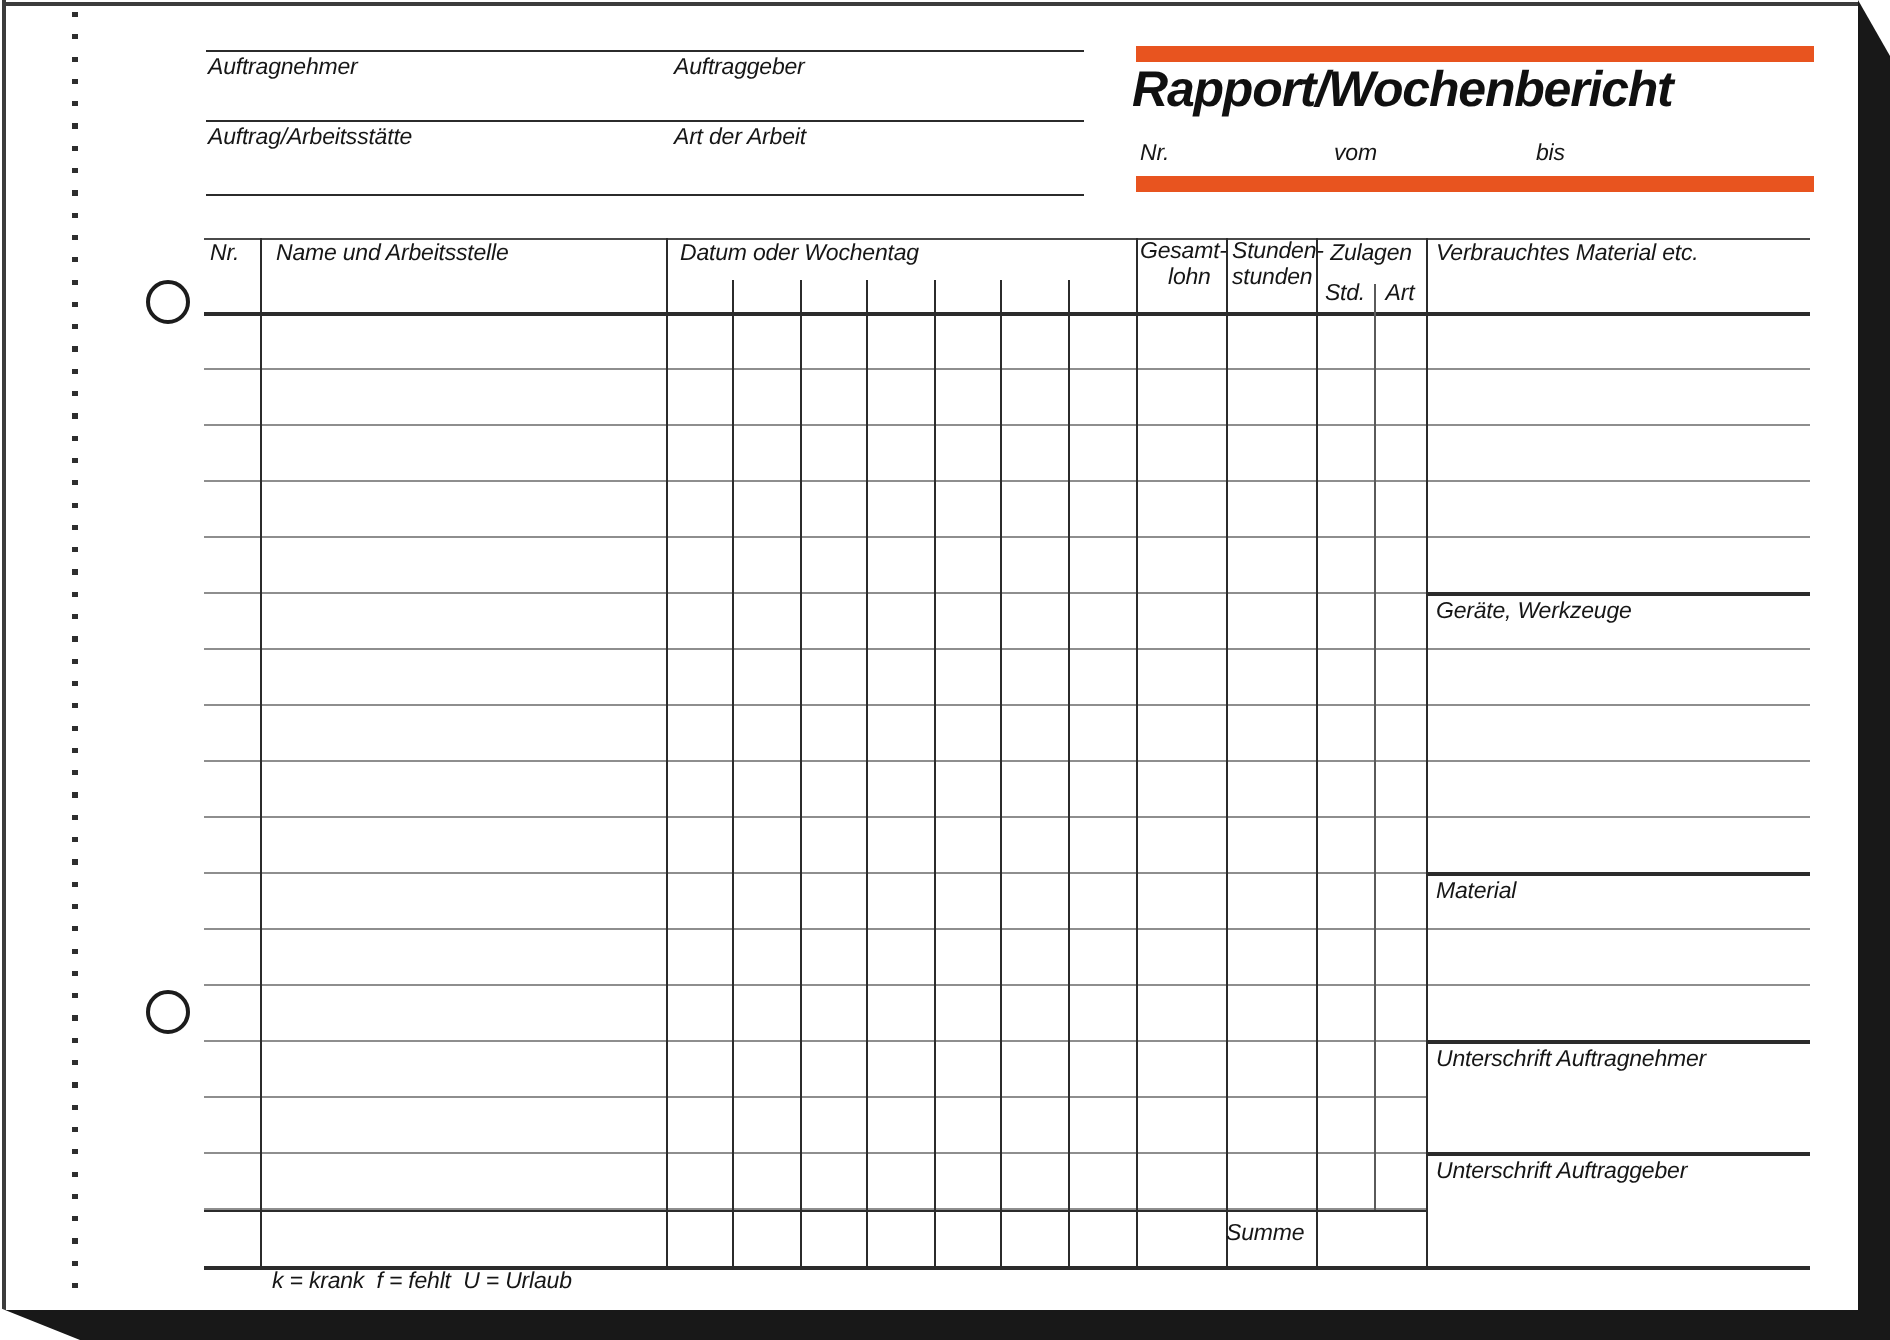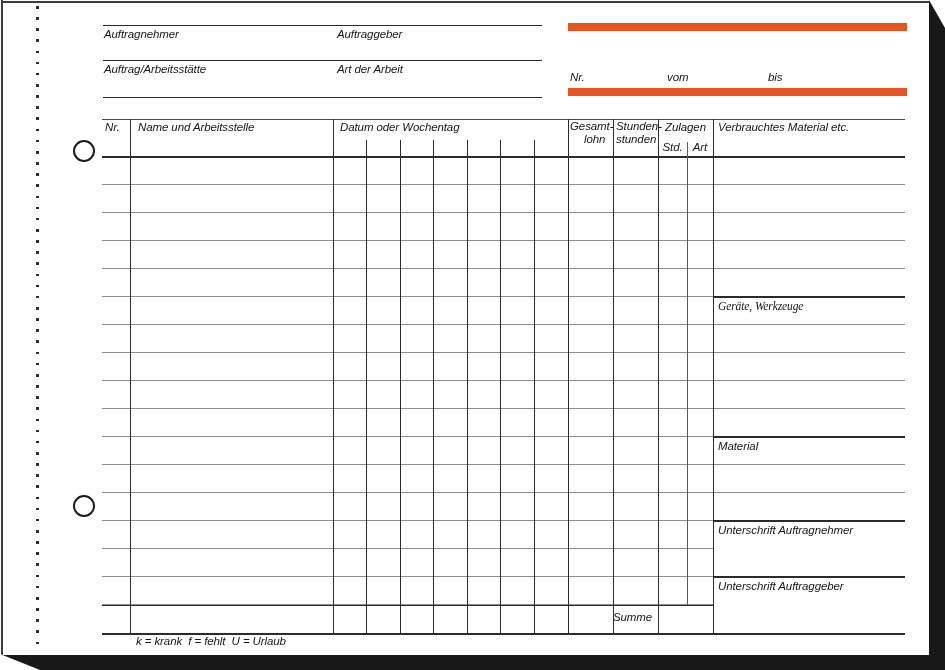--- a/index.html
+++ b/index.html
@@ -43,20 +43,21 @@
 
   <div class="hline" style="left:103px;top:24.5px;width:439px;"></div>
   <div class="lbl" style="left:104px;top:28px;">Auftragnehmer</div>
   <div class="lbl" style="left:337px;top:28px;">Auftraggeber</div>
   <div class="hline" style="left:103px;top:59.5px;width:439px;"></div>
   <div class="lbl" style="left:104px;top:63px;">Auftrag/Arbeitsstätte</div>
   <div class="lbl" style="left:337px;top:63px;">Art der Arbeit</div>
   <div class="hline" style="left:103px;top:96.5px;width:439px;"></div>
 
   <div class="accentbar" style="top:23px;"></div>
+  <div class="title">Rapport/Wochenbericht</div>
   <div class="lbl" style="left:570px;top:71px;">Nr.</div>
   <div class="lbl" style="left:667px;top:71px;">vom</div>
   <div class="lbl" style="left:768px;top:71px;">bis</div>
   <div class="accentbar" style="top:88px;"></div>
 
   <div class="hline thin" style="left:102px;top:118.5px;width:803px;"></div>
   <div class="hline" style="left:102px;top:156px;width:803px;height:2px;"></div>
   <div class="hline" style="left:102px;top:632.5px;width:803px;height:2px;"></div>
   <div class="hline" style="left:102px;top:604.5px;width:611px;height:1.8px;"></div>
 
@@ -95,21 +96,21 @@
   <div class="lbl" style="left:340px;top:121px;">Datum oder Wochentag</div>
   <div class="lbl" style="left:570px;top:120px;font-style:italic;">Gesamt-</div>
   <div class="lbl" style="left:570px;top:133px;padding-left:46px;">stunden</div>
   <div class="lbl" style="left:616px;top:120px;">Stunden-</div>
   <div class="lbl" style="left:584px;top:133px;">lohn</div>
   <div class="lbl c" style="left:658px;top:121px;width:55px;text-align:center;">Zulagen</div>
   <div class="lbl c" style="left:658px;top:141px;width:29px;">Std.</div>
   <div class="lbl c" style="left:687px;top:141px;width:26px;">Art</div>
 
   <div class="lbl" style="left:718px;top:121px;">Verbrauchtes Material etc.</div>
-  <div class="lbl" style="left:718px;top:300px;font-family:Liberation Serif, serif;">Geräte, Werkzeuge</div>
+  <div class="lbl" style="left:718px;top:300px;">Geräte, Werkzeuge</div>
   <div class="lbl" style="left:718px;top:440px;">Material</div>
   <div class="lbl" style="left:718px;top:524px;">Unterschrift Auftragnehmer</div>
   <div class="lbl" style="left:718px;top:580px;">Unterschrift Auftraggeber</div>
 
   <div class="lbl legend" style="left:136px;top:635px;">k = krank  f = fehlt  U = Urlaub</div>
   <div class="lbl c" style="left:613px;top:611px;width:24px;">Summe</div>
 
 </div>
 
 </body></html>

